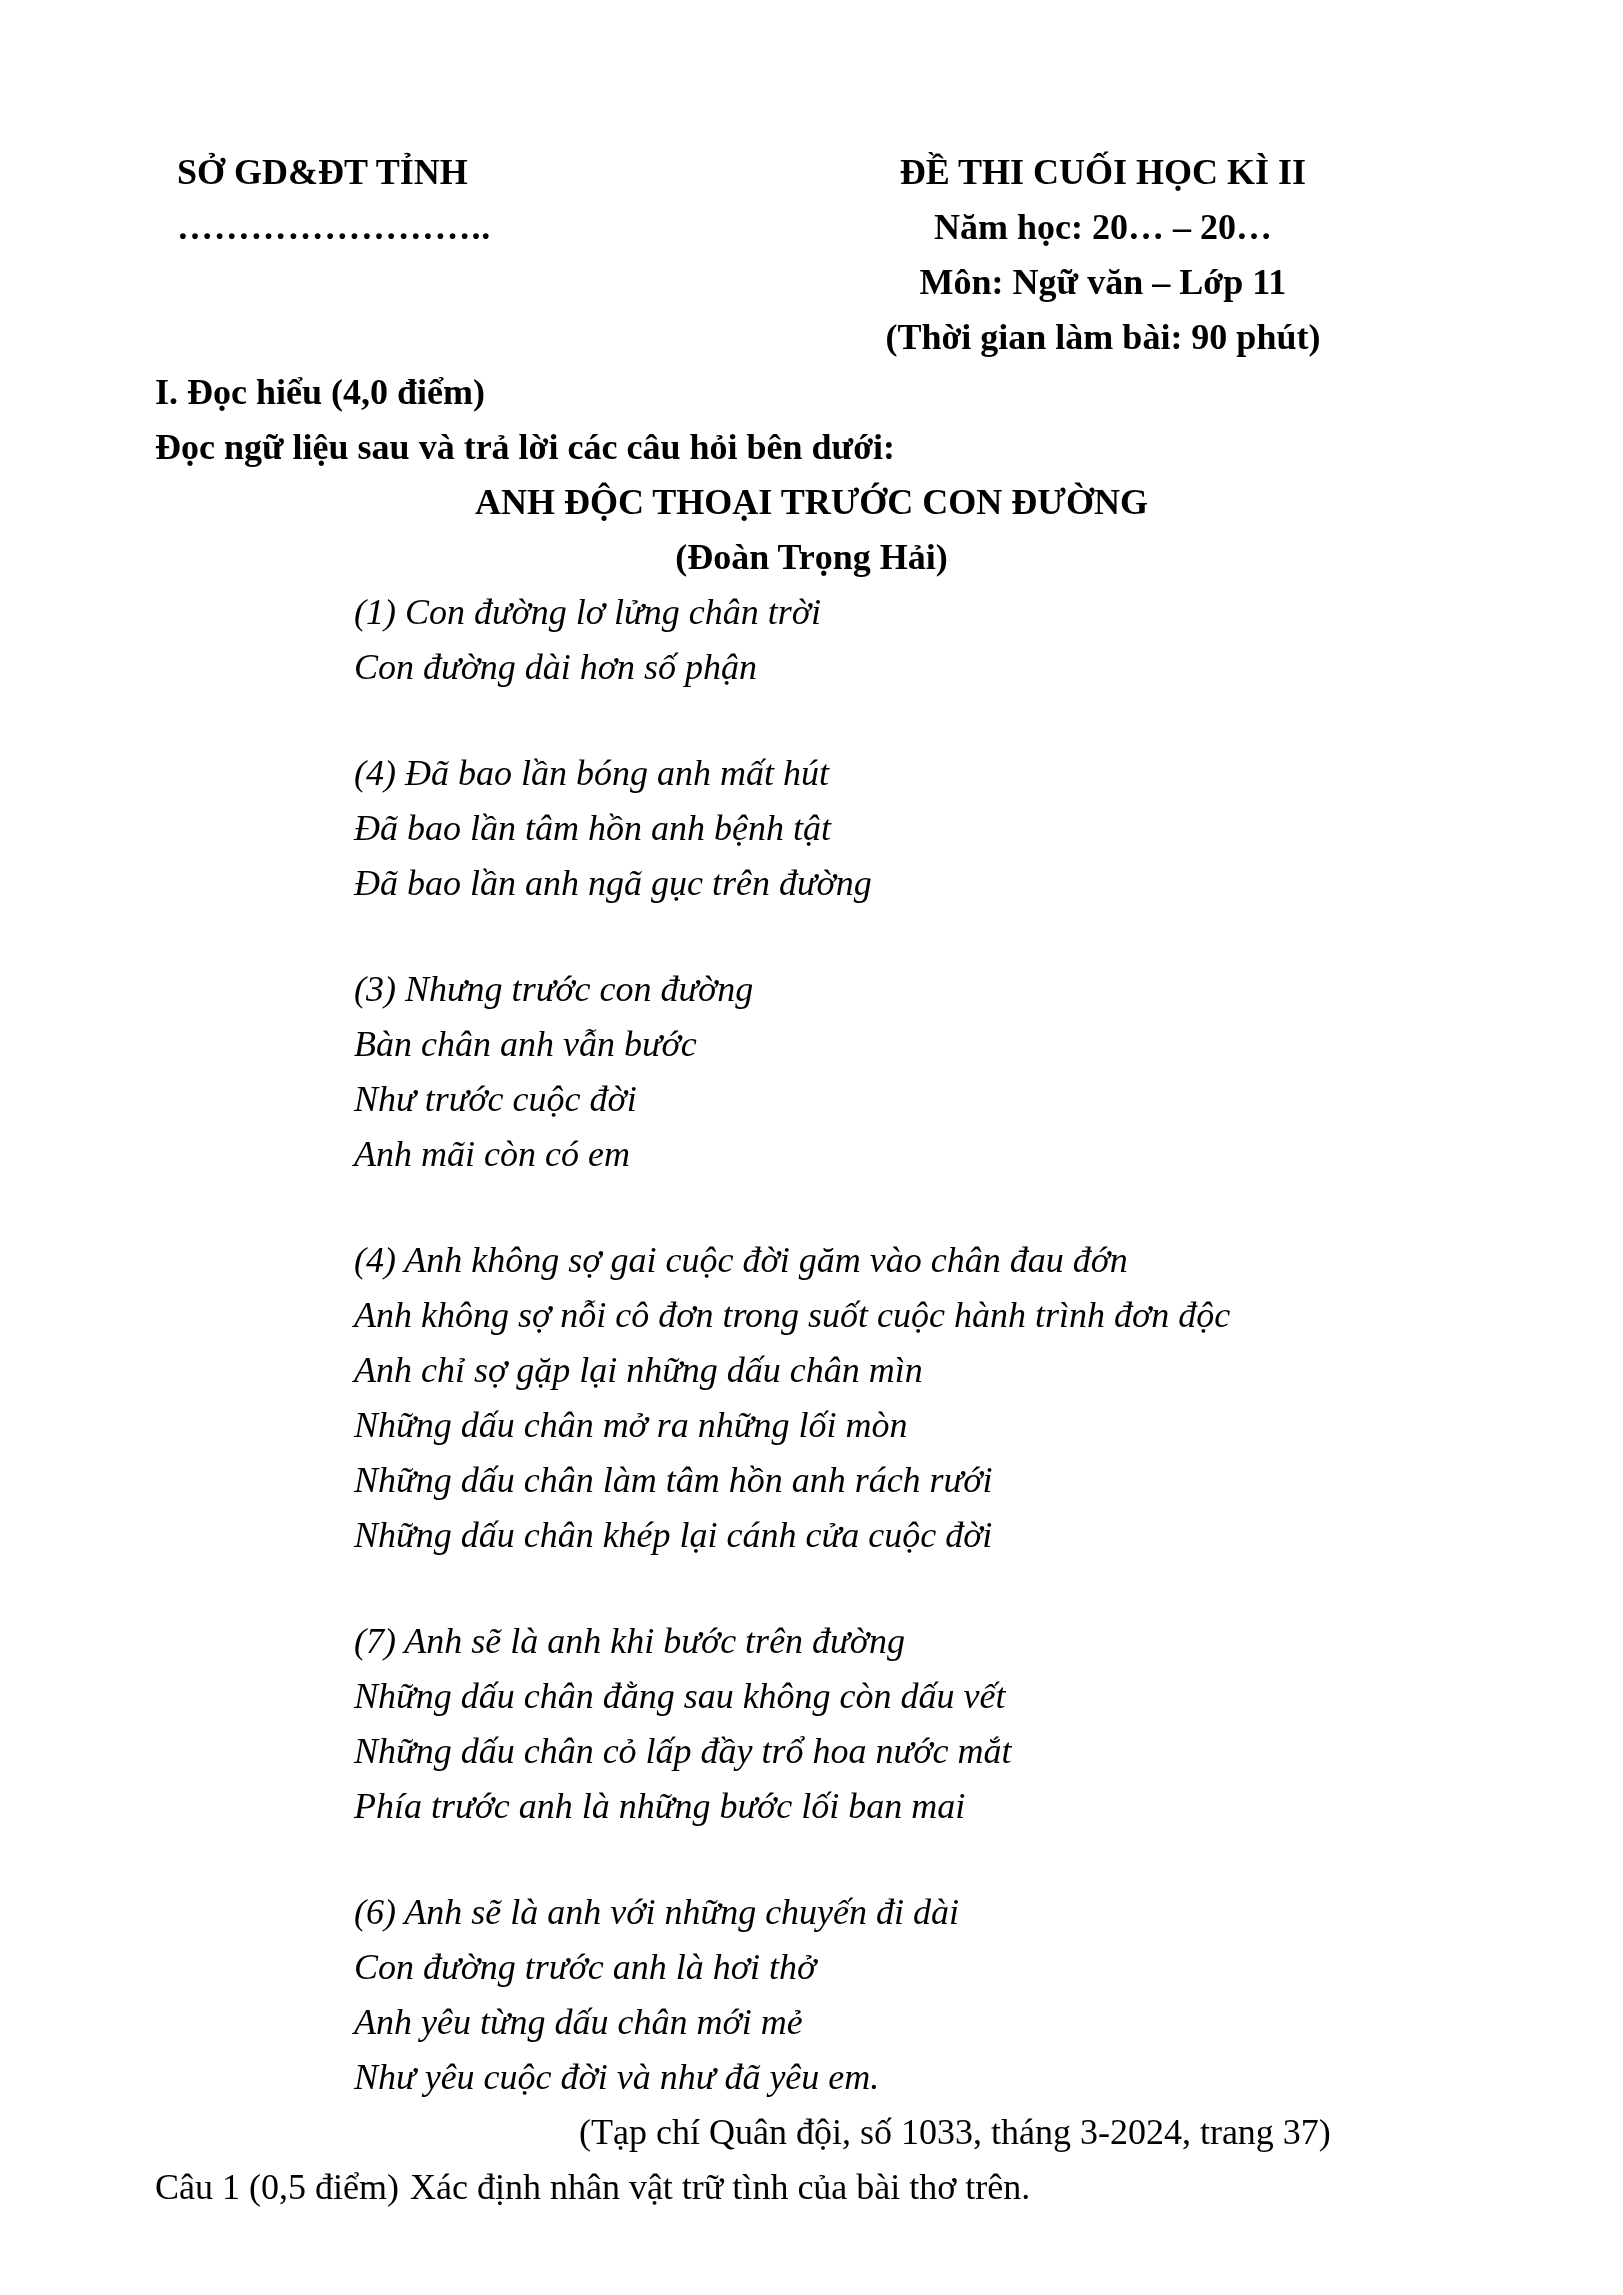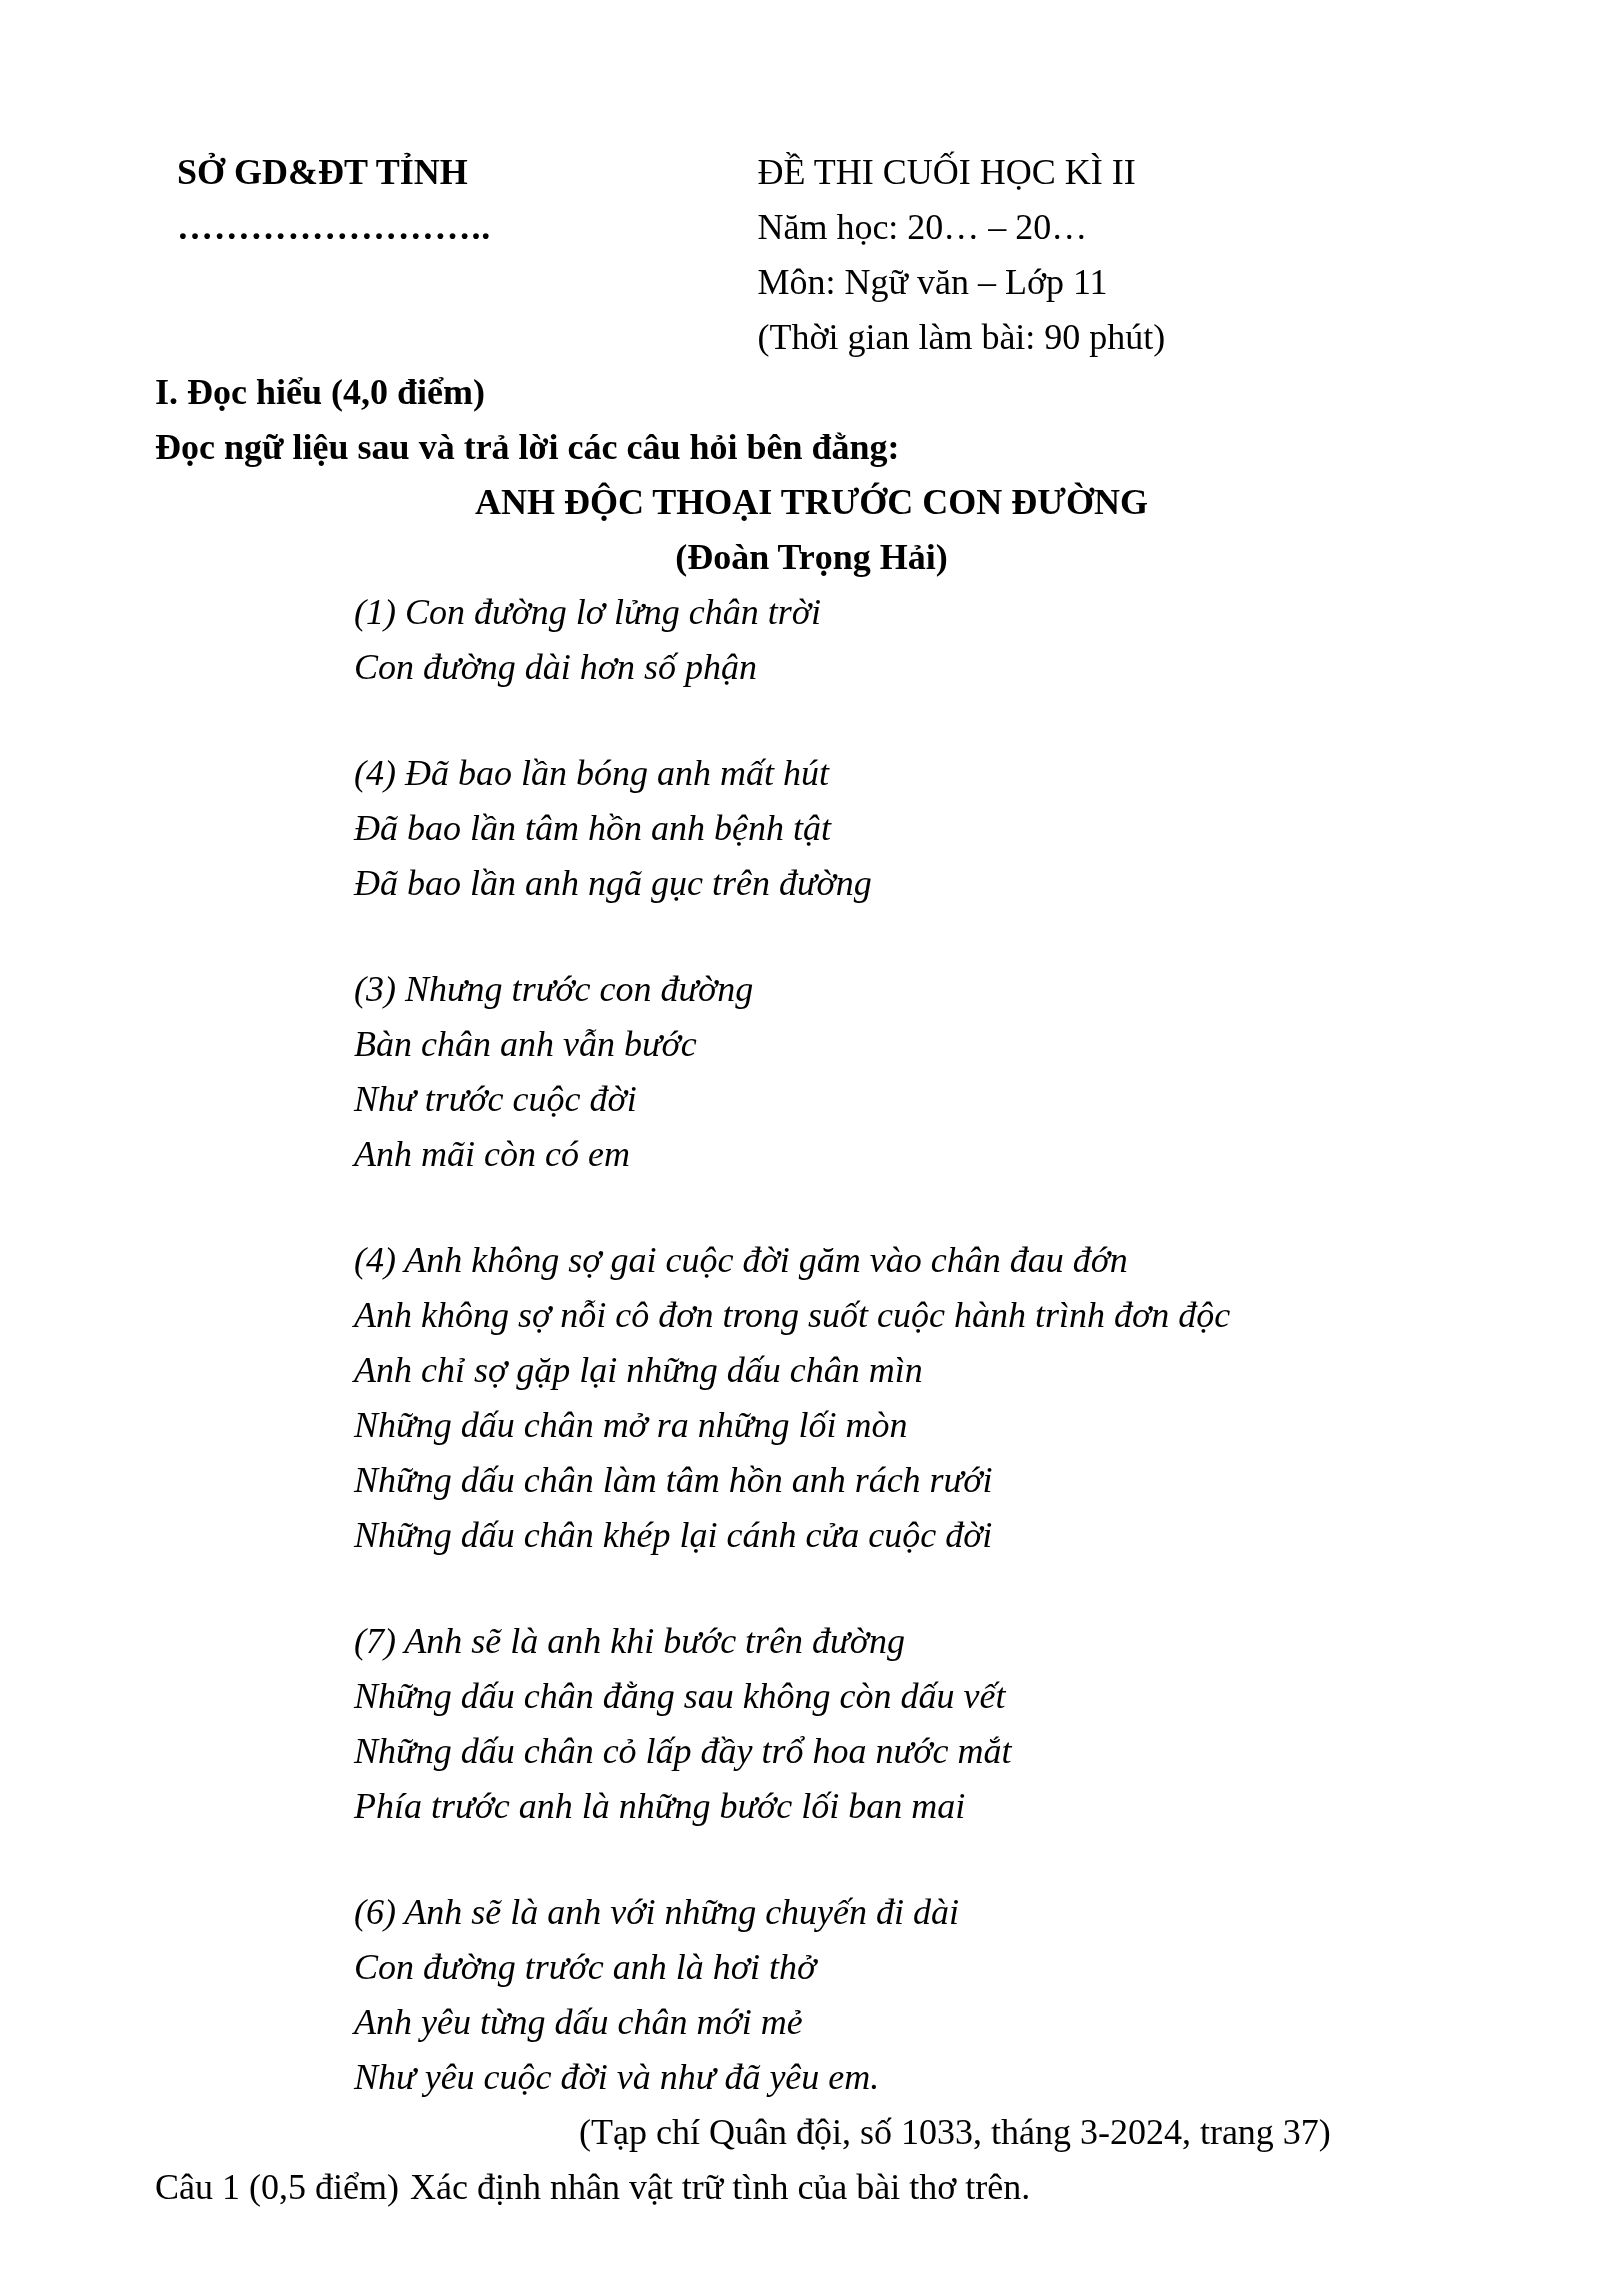--- a/index.html
+++ b/index.html
@@ -31,21 +31,22 @@
     font-weight: bold;
     white-space: nowrap;
   }
   .hl-dots {
     letter-spacing: 0.8px;
   }
   .header-right {
     margin-left: auto;
     margin-right: 19.6px;
     width: 691px;
-    font-weight: normal;
+    text-align: center;
+    font-weight: bold;
     white-space: nowrap;
   }
   .section-heading,
   .instruction {
     font-weight: bold;
     white-space: nowrap;
   }
   .poem-title,
   .poem-author {
     text-align: center;
@@ -86,21 +87,21 @@
     </div>
     <div class="header-right">
       <div>ĐỀ THI CUỐI HỌC KÌ II</div>
       <div>Năm học: 20… – 20…</div>
       <div>Môn: Ngữ văn – Lớp 11</div>
       <div>(Thời gian làm bài: 90 phút)</div>
     </div>
   </div>
 
   <div class="section-heading">I. Đọc hiểu (4,0 điểm)</div>
-  <div class="instruction">Đọc ngữ liệu sau và trả lời các câu hỏi bên đằng:</div>
+  <div class="instruction">Đọc ngữ liệu sau và trả lời các câu hỏi bên dưới:</div>
 
   <div class="poem-title">ANH ĐỘC THOẠI TRƯỚC CON ĐƯỜNG</div>
   <div class="poem-author">(Đoàn Trọng Hải)</div>
 
   <div class="poem">
       <div class="stanza">
         <div class="poem-line">(1) Con đường lơ lửng chân trời</div>
         <div class="poem-line">Con đường dài hơn số phận</div>
       </div>
       <div class="stanza">

